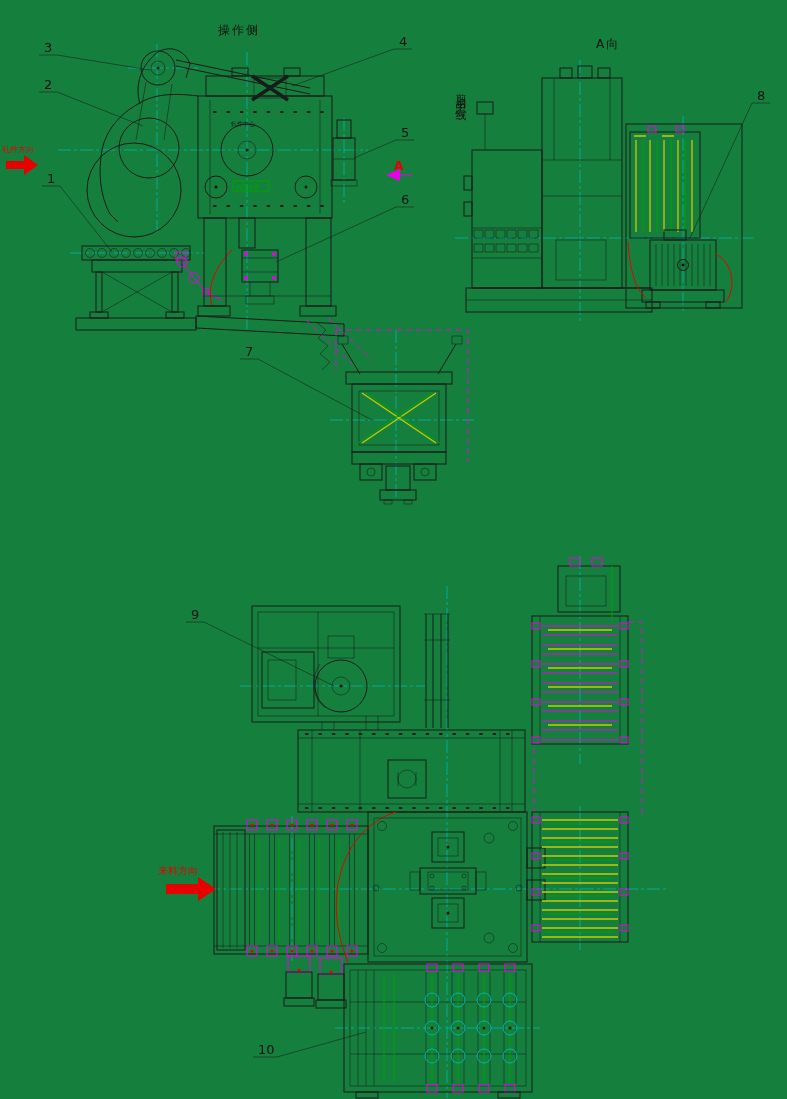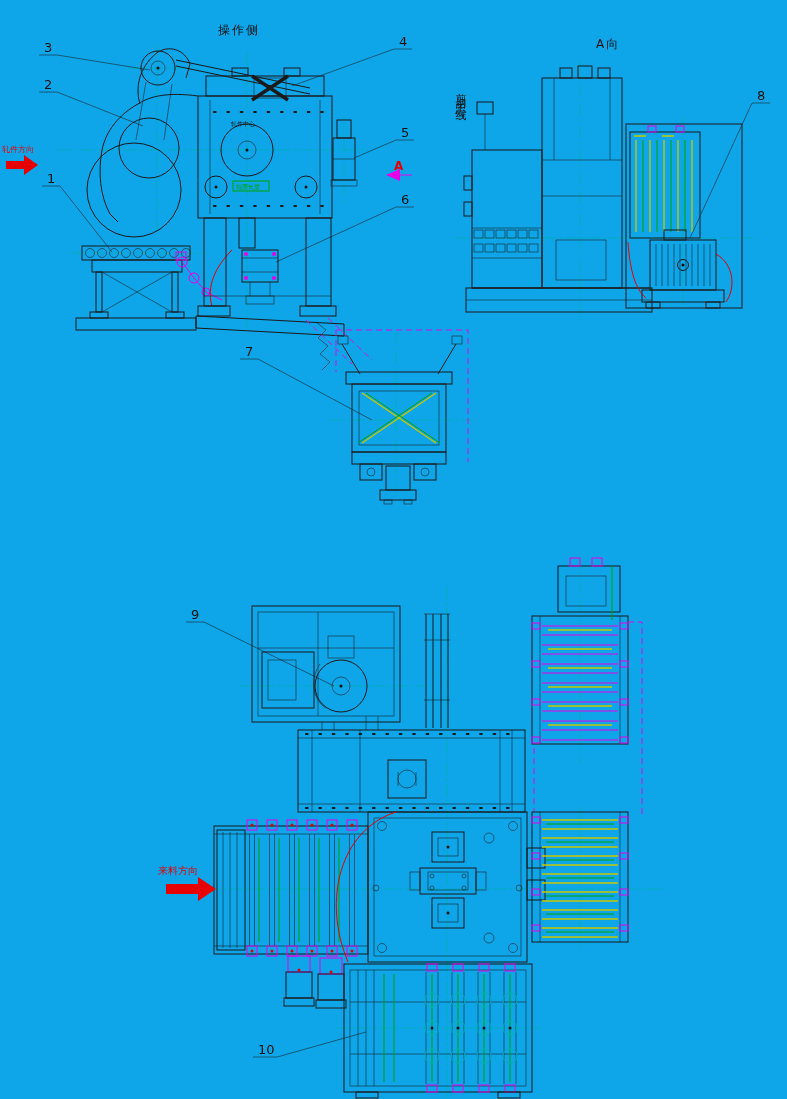--- a/index.html
+++ b/index.html
@@ -1,20 +1,20 @@
 <!DOCTYPE html>
 <html style="--line: #1a1a1a; --centerline: #00b3b3; --magenta: #e800e8; --yellow: #c9c900; --green: #00a400; --red: #e60000; --hatch: #8b3030;"><head>
 <meta charset="utf-8">
 <style>
   :root{
     --line:#1a1a1a; --centerline:#00b3b3; --magenta:#e800e8;
     --yellow:#c9c900; --green:#00a400; --red:#e60000; --hatch:#8b3030;
   }
   html,body{margin:0;padding:0;background:#fff;}
-  .stage{position:relative;width:787px;height:1099px;background:#0ea5e9;overflow:hidden;
+  .stage{position:relative;width:787px;height:1099px;background:#15803d;overflow:hidden;
          font-family:"DejaVu Sans","Liberation Sans",sans-serif;}
   .stage svg{position:absolute;left:0;top:0;}
   .vlabel{position:absolute;left:452px;top:84px;writing-mode:vertical-rl;text-orientation:upright;
           font-size:11px;color:#111;letter-spacing:4px;}
   
   .k{stroke:var(--line);stroke-width:1;fill:none}
   .kt{stroke:var(--line);stroke-width:.55;fill:none}
   .kb{stroke:var(--line);stroke-width:3.5;fill:none}
   .cl{stroke:var(--centerline);stroke-width:.8;fill:none;stroke-dasharray:13 3 3 3}
   .mg{stroke:var(--magenta);stroke-width:1;fill:none}

